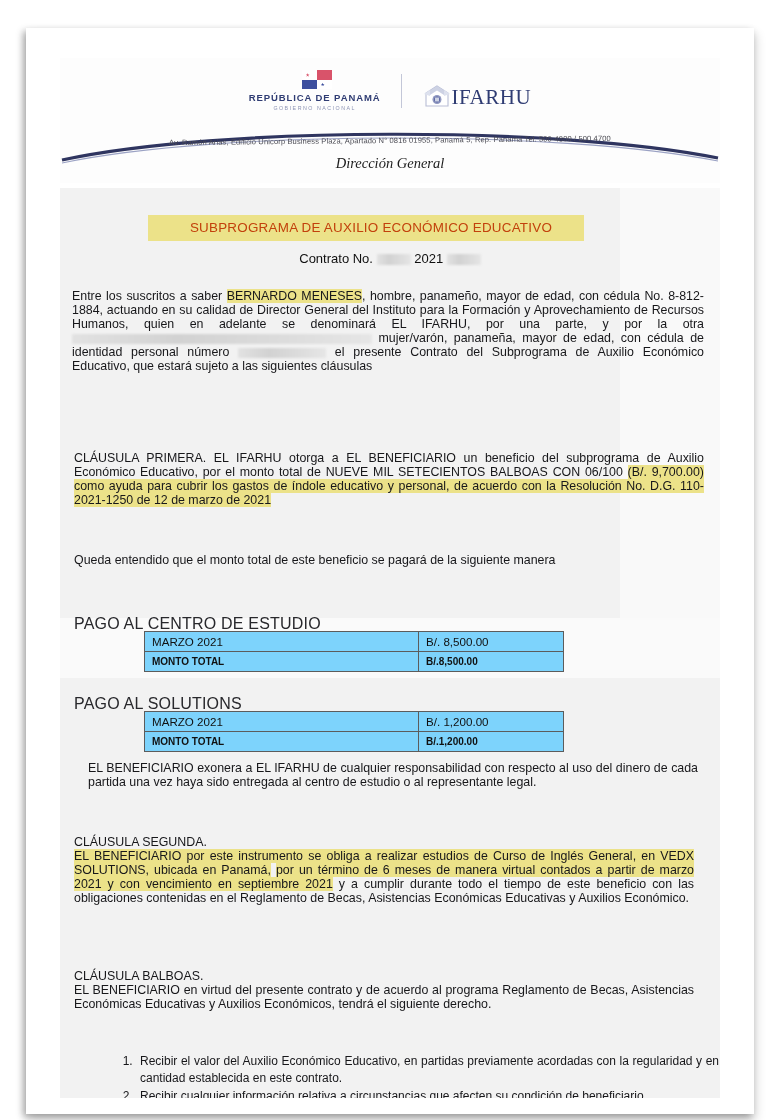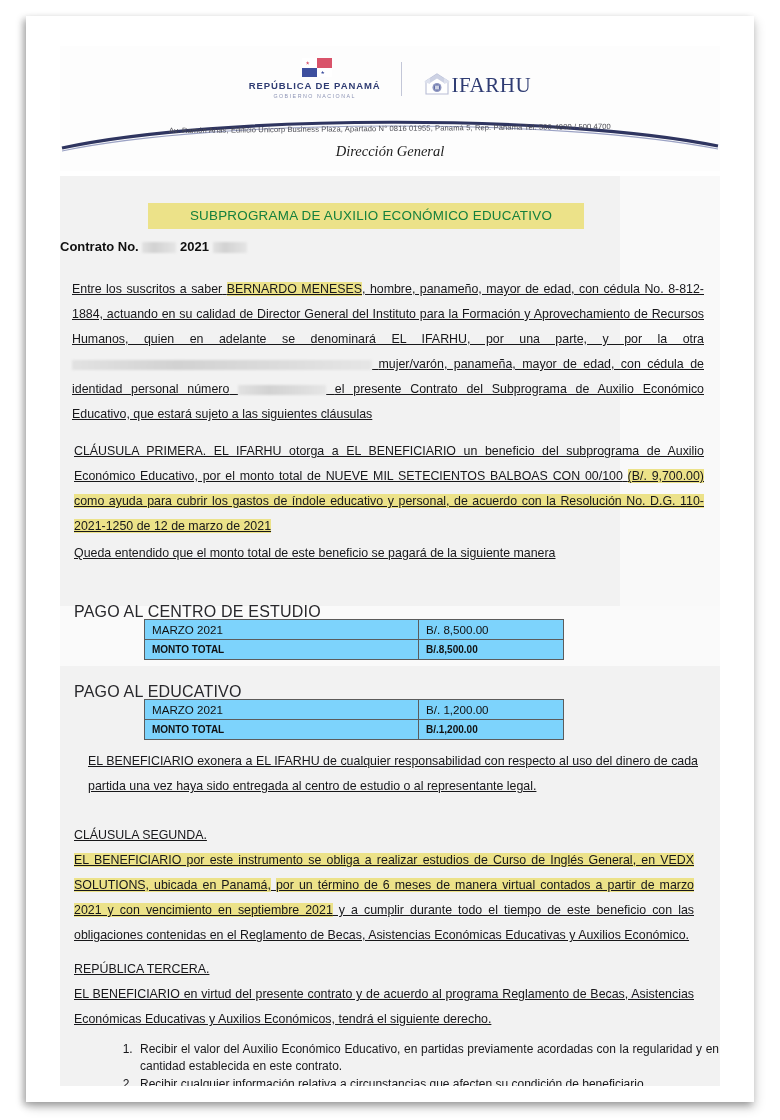--- a/index.html
+++ b/index.html
@@ -17,21 +17,21 @@
   
   #scan-backdrop {
     position: relative;
     width: 780px;
     height: 1120px;
     background: #ffffff;
   }
   #page-sheet {
     position: absolute;
     left: 26px;
-    top: 16px;
+    top: 28px;
     width: 728px;
     height: 1086px;
     background: #ffffff;
     box-shadow: -3px 3px 7px rgba(0,0,0,0.30), 2px 6px 10px rgba(0,0,0,0.16);
   }
   
   #scan-area {
     position: absolute;
     left: 34px;
     top: 30px;
@@ -163,25 +163,24 @@
   
   #doc-body {
     position: absolute;
     left: 0;
     top: 125px;
     width: 660px;
     color: #111;
   }
   .para {
     font-size: 12.4px;
-    line-height: 25px;
+    line-height: 14px;
     text-align: justify;
     color: #17171a;
     margin: 0;
-    text-decoration: underline;
   }
   .hl {
     background: #ece289;
     box-decoration-break: clone;
     -webkit-box-decoration-break: clone;
   }
   .redact {
     display: inline-block;
     vertical-align: middle;
     height: 10px;
@@ -192,30 +191,30 @@
 
   #title-banner {
     position: absolute;
     left: 88px; top: 32px;
     width: 436px;
     background: #ece289;
     padding: 5px 8px 6px 18px;
     text-align: center;
     font-size: 13.4px;
     letter-spacing: 0.25px;
-    color: #15803d;
+    color: #c2410c;
     box-sizing: border-box;
   }
   #contract-line {
     position: absolute;
     left: 0; top: 68px;
     width: 660px;
-    text-align: left;
+    text-align: center;
     font-size: 13px;
-    font-weight: bold;
+    font-weight: normal;
     color: #101010;
   }
   #contract-line .redact { height: 11px; }
 
   #para-parties { position: absolute; left: 12px; top: 106px; width: 632px; }
   #para-clausula-1 { position: absolute; left: 14px; top: 268px; width: 630px; }
   #para-queda { position: absolute; left: 14px; top: 370px; width: 620px; }
 
   
   .table-label {
@@ -327,41 +326,41 @@
         <p id="para-parties" class="para">
           <span>Entre los suscritos a saber</span>
           <span class="hl">BERNARDO MENESES</span><span>, hombre, panameño, mayor de edad, con cédula No. 8-812-1884, actuando en su calidad de Director General del Instituto para la Formación y Aprovechamiento de Recursos  Humanos, quien en adelante se denominará EL IFARHU, por una parte, y  por  la  otra</span>
           <span class="redact" style="width:300px;"></span>
           <span>mujer/varón, panameña, mayor de edad, con cédula de identidad personal número</span>
           <span class="redact" style="width:88px;"></span>
           <span>el presente Contrato del Subprograma de Auxilio Económico Educativo, que estará sujeto a las siguientes cláusulas</span>
         </p>
 
         <p id="para-clausula-1" class="para">
-          <span>CLÁUSULA PRIMERA. EL IFARHU otorga a EL BENEFICIARIO un beneficio del subprograma de Auxilio Económico Educativo, por el monto total de NUEVE MIL SETECIENTOS BALBOAS CON 00/100</span>
+          <span>CLÁUSULA PRIMERA. EL IFARHU otorga a EL BENEFICIARIO un beneficio del subprograma de Auxilio Económico Educativo, por el monto total de NUEVE MIL SETECIENTOS BALBOAS CON 06/100</span>
           <span class="hl">(B/. 9,700.00) como ayuda para cubrir los gastos de índole educativo y personal, de acuerdo con la Resolución No. D.G. 110-2021-1250 de 12 de marzo de 2021</span>
         </p>
 
         <p id="para-queda" class="para">Queda entendido que el monto total de este beneficio se pagará de la siguiente manera</p>
 
         <div id="label-centro" class="table-label">PAGO AL CENTRO DE ESTUDIO</div>
         <table id="table-centro" class="pay-table">
           <tbody>
               <tr>
             <td>MARZO 2021</td>
             <td class="amt">B/. 8,500.00</td>
           </tr>
           <tr class="total">
             <td>MONTO TOTAL</td>
             <td class="amt">B/.8,500.00</td>
           </tr>
         </tbody>
           </table>
 
-        <div id="label-estudiante" class="table-label">PAGO AL EDUCATIVO</div>
+        <div id="label-estudiante" class="table-label">PAGO AL SOLUTIONS</div>
         <table id="table-estudiante" class="pay-table">
           <tbody>
               <tr>
             <td>MARZO 2021</td>
             <td class="amt">B/. 1,200.00</td>
           </tr>
           <tr class="total">
             <td>MONTO TOTAL</td>
             <td class="amt">B/.1,200.00</td>
           </tr>
@@ -370,21 +369,21 @@
 
         <p id="para-exonera" class="para">EL  BENEFICIARIO  exonera  a  EL  IFARHU  de  cualquier  responsabilidad  con respecto al uso del dinero de cada partida una vez haya sido entregada al centro de estudio o al representante legal.</p>
 
         <p id="para-clausula-2" class="para">
           <span>CLÁUSULA SEGUNDA.</span><br>
           <span class="hl">EL BENEFICIARIO   por este instrumento se obliga a realizar estudios de Curso de Inglés General, en VEDX SOLUTIONS, ubicada en Panamá,</span>
           <span class="hl">por un término de 6 meses de manera virtual contados a partir de marzo 2021 y con vencimiento en septiembre 2021</span><span> y a cumplir durante todo el tiempo de este beneficio con las obligaciones contenidas en el Reglamento de Becas, Asistencias Económicas Educativas y Auxilios Económico.</span>
         </p>
 
         <p id="para-clausula-3" class="para">
-          <span>REPÚBLICA TERCERA.</span><br>
+          <span>CLÁUSULA BALBOAS.</span><br>
           <span>EL  BENEFICIARIO  en virtud del presente contrato y de acuerdo al programa Reglamento de Becas, Asistencias Económicas Educativas y Auxilios Económicos, tendrá el siguiente derecho.</span>
         </p>
 
         <ol id="rights-list">
           <li>Recibir el valor del Auxilio Económico Educativo, en partidas previamente acordadas con la regularidad y en la cantidad establecida en este contrato.</li>
           <li>Recibir  cualquier  información  relativa  a  circunstancias  que  afecten  su condición de beneficiario.</li>
         </ol>
 
       </div>
     </div>

